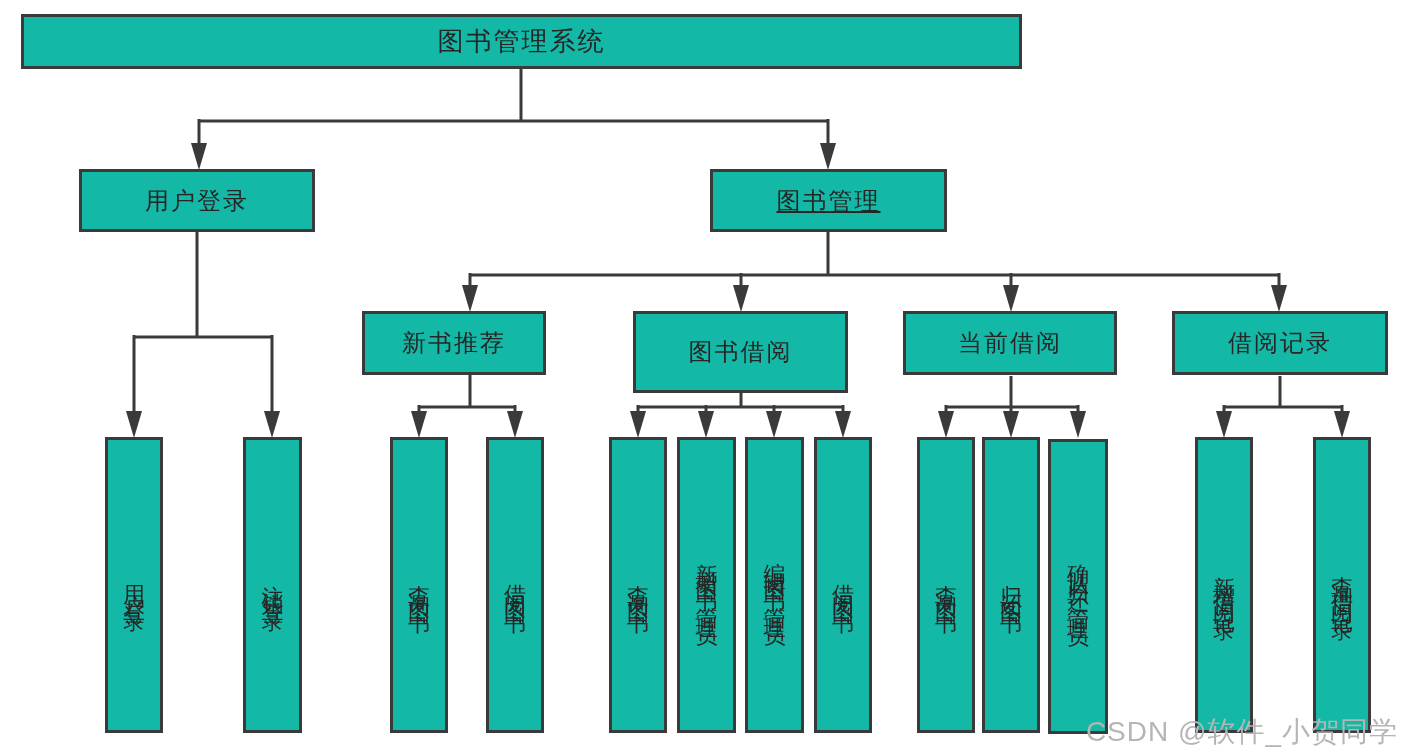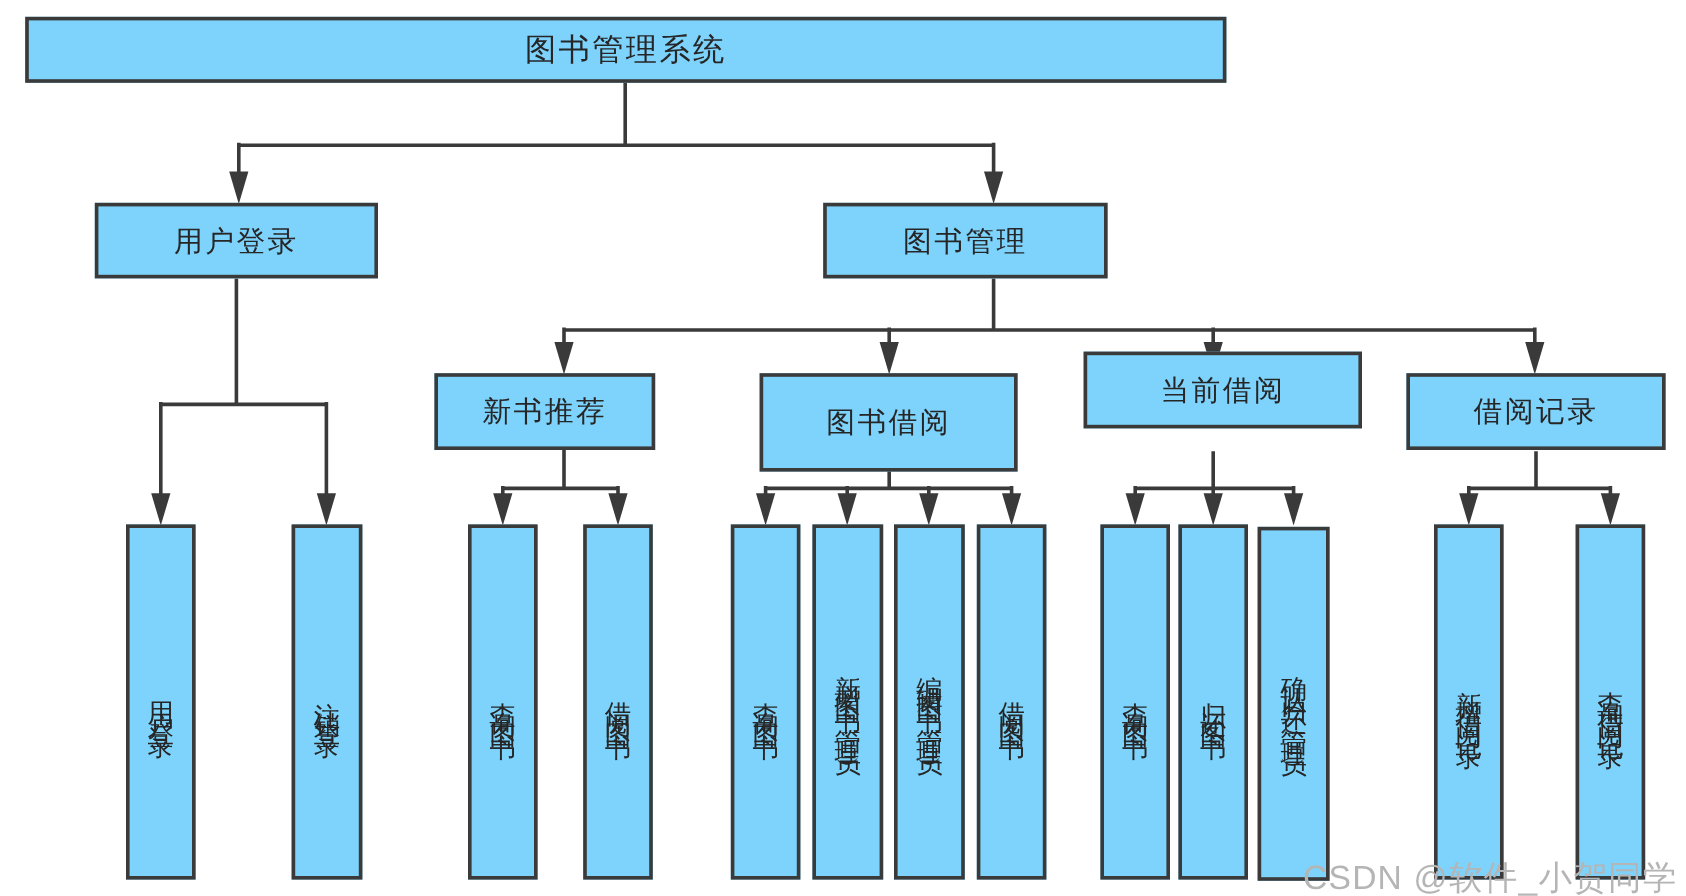--- a/index.html
+++ b/index.html
@@ -11,21 +11,21 @@
     font-family: "Liberation Sans", sans-serif;
     overflow: hidden;
   }
   .connectors { position: absolute; left: 0; top: 0; z-index: 1; }
   .connectors path { stroke: var(--line, #3a3a3a); stroke-width: 3; fill: none; }
   .connectors polygon { fill: var(--line, #3a3a3a); stroke: none; }
   .node {
     position: absolute;
     box-sizing: border-box;
     border: 3px solid var(--line, #3a3a3a);
-    background: #7dd3fc;
+    background: #14b8a6;
     display: flex;
     align-items: center;
     justify-content: center;
     z-index: 2;
     color: var(--text, #262626);
   }
   .node.h  { font-size: 24px; letter-spacing: 2px; }
   .node.root { font-size: 26px; }
   .vtext {
     display: block;
@@ -83,25 +83,25 @@
     <polygon points="1070,411 1086,411 1078,438"></polygon>
 
     <path d="M1280 376 V407 M1224 407 H1342 M1224 405 V414 M1342 405 V414"></path>
     <polygon points="1216,411 1232,411 1224,438"></polygon>
     <polygon points="1334,411 1350,411 1342,438"></polygon>
   </svg>
 
   <div class="node h root" style="left:21px; top:14px; width:1001px; height:55px;">图书管理系统</div>
 
   <div class="node h" style="left:79px; top:169px; width:236px; height:63px;">用户登录</div>
-  <div class="node h" style="left:686px; top:169px; width:237px; height:63px;">图书管理</div>
+  <div class="node h" style="left:710px; top:169px; width:237px; height:63px;text-decoration:underline;">图书管理</div>
 
   <div class="node h" style="left:362px; top:311px; width:184px; height:64px;">新书推荐</div>
   <div class="node h" style="left:633px; top:311px; width:215px; height:82px;">图书借阅</div>
-  <div class="node h" style="left:903px; top:293px; width:232px; height:64px;">当前借阅</div>
+  <div class="node h" style="left:903px; top:311px; width:214px; height:64px;">当前借阅</div>
   <div class="node h" style="left:1172px; top:311px; width:216px; height:64px;">借阅记录</div>
 
   <div class="node" style="left:105px; top:437px; width:58px; height:296px;">
     <span class="vtext">用户登录</span>
   </div>
   <div class="node" style="left:243px; top:437px; width:59px; height:296px;">
     <span class="vtext">注销登录</span>
   </div>
 
   <div class="node" style="left:390px; top:437px; width:58px; height:296px;">

